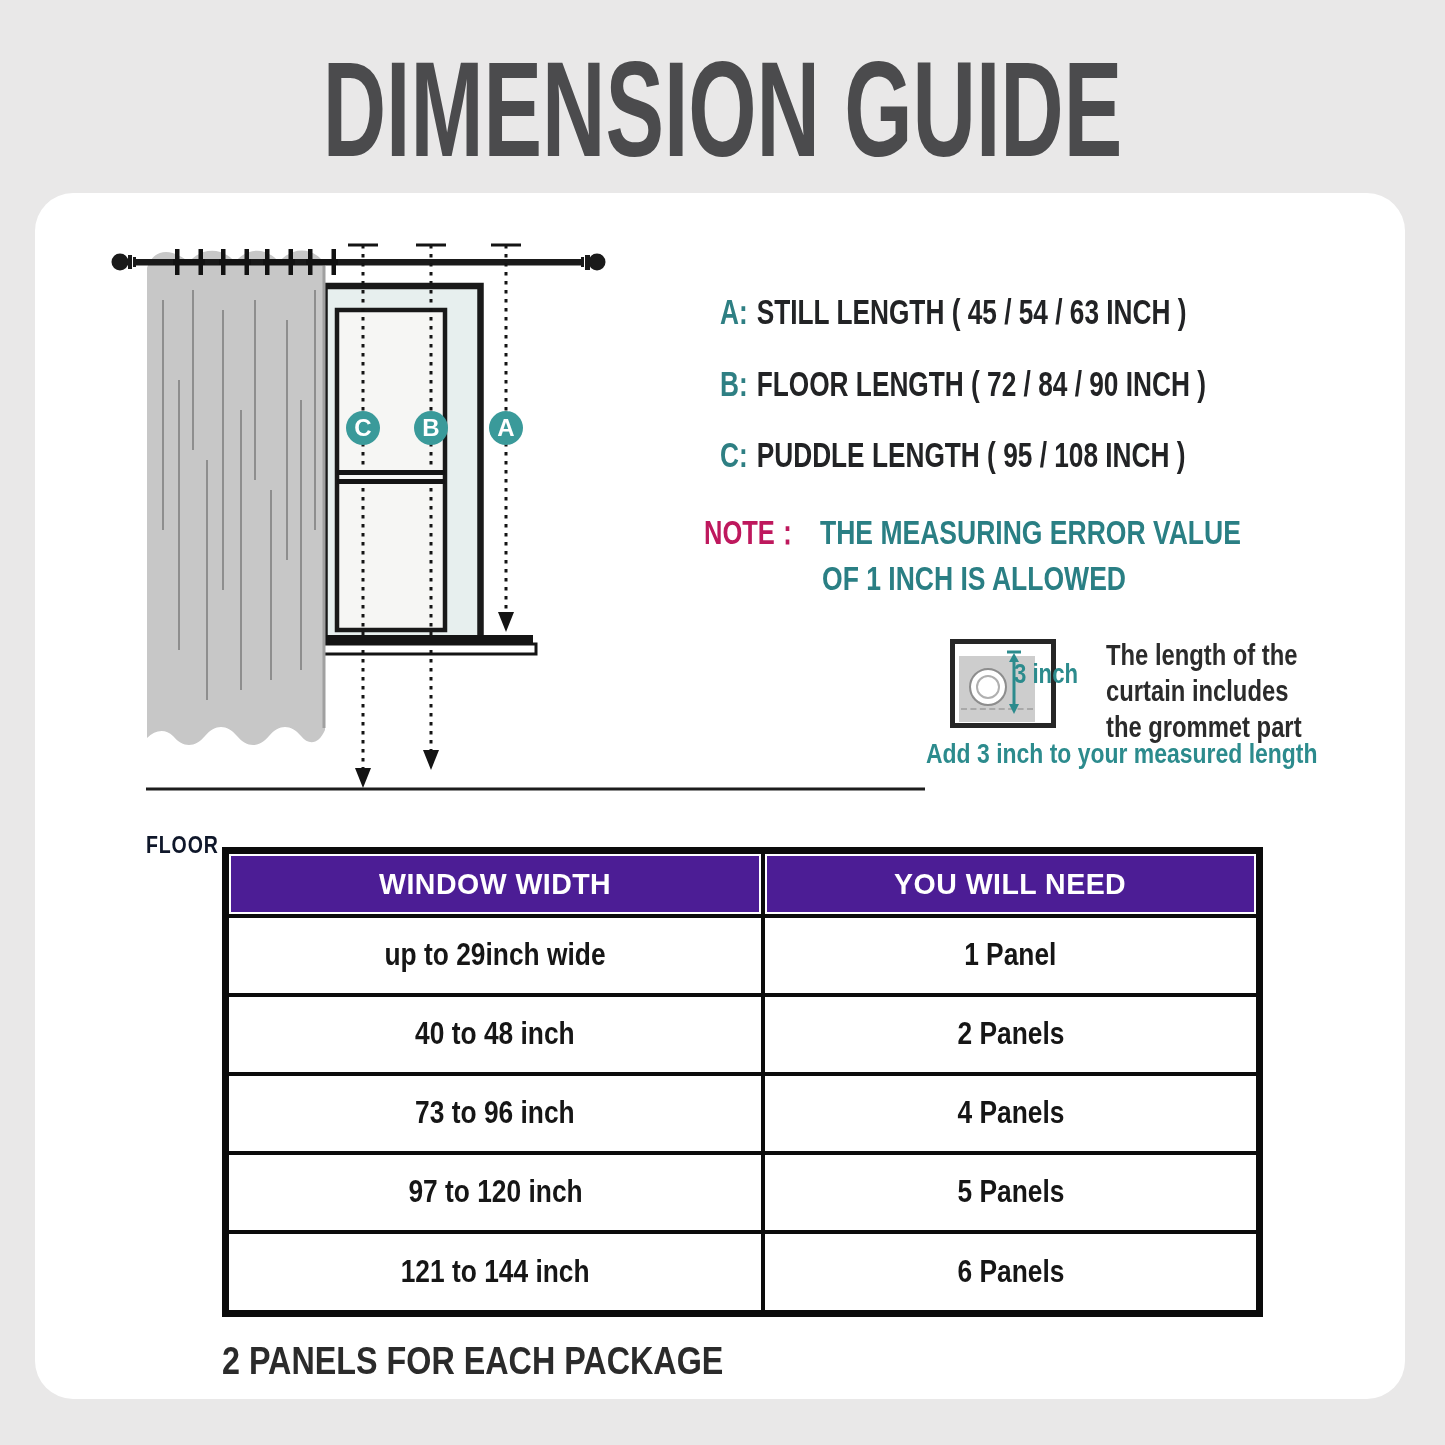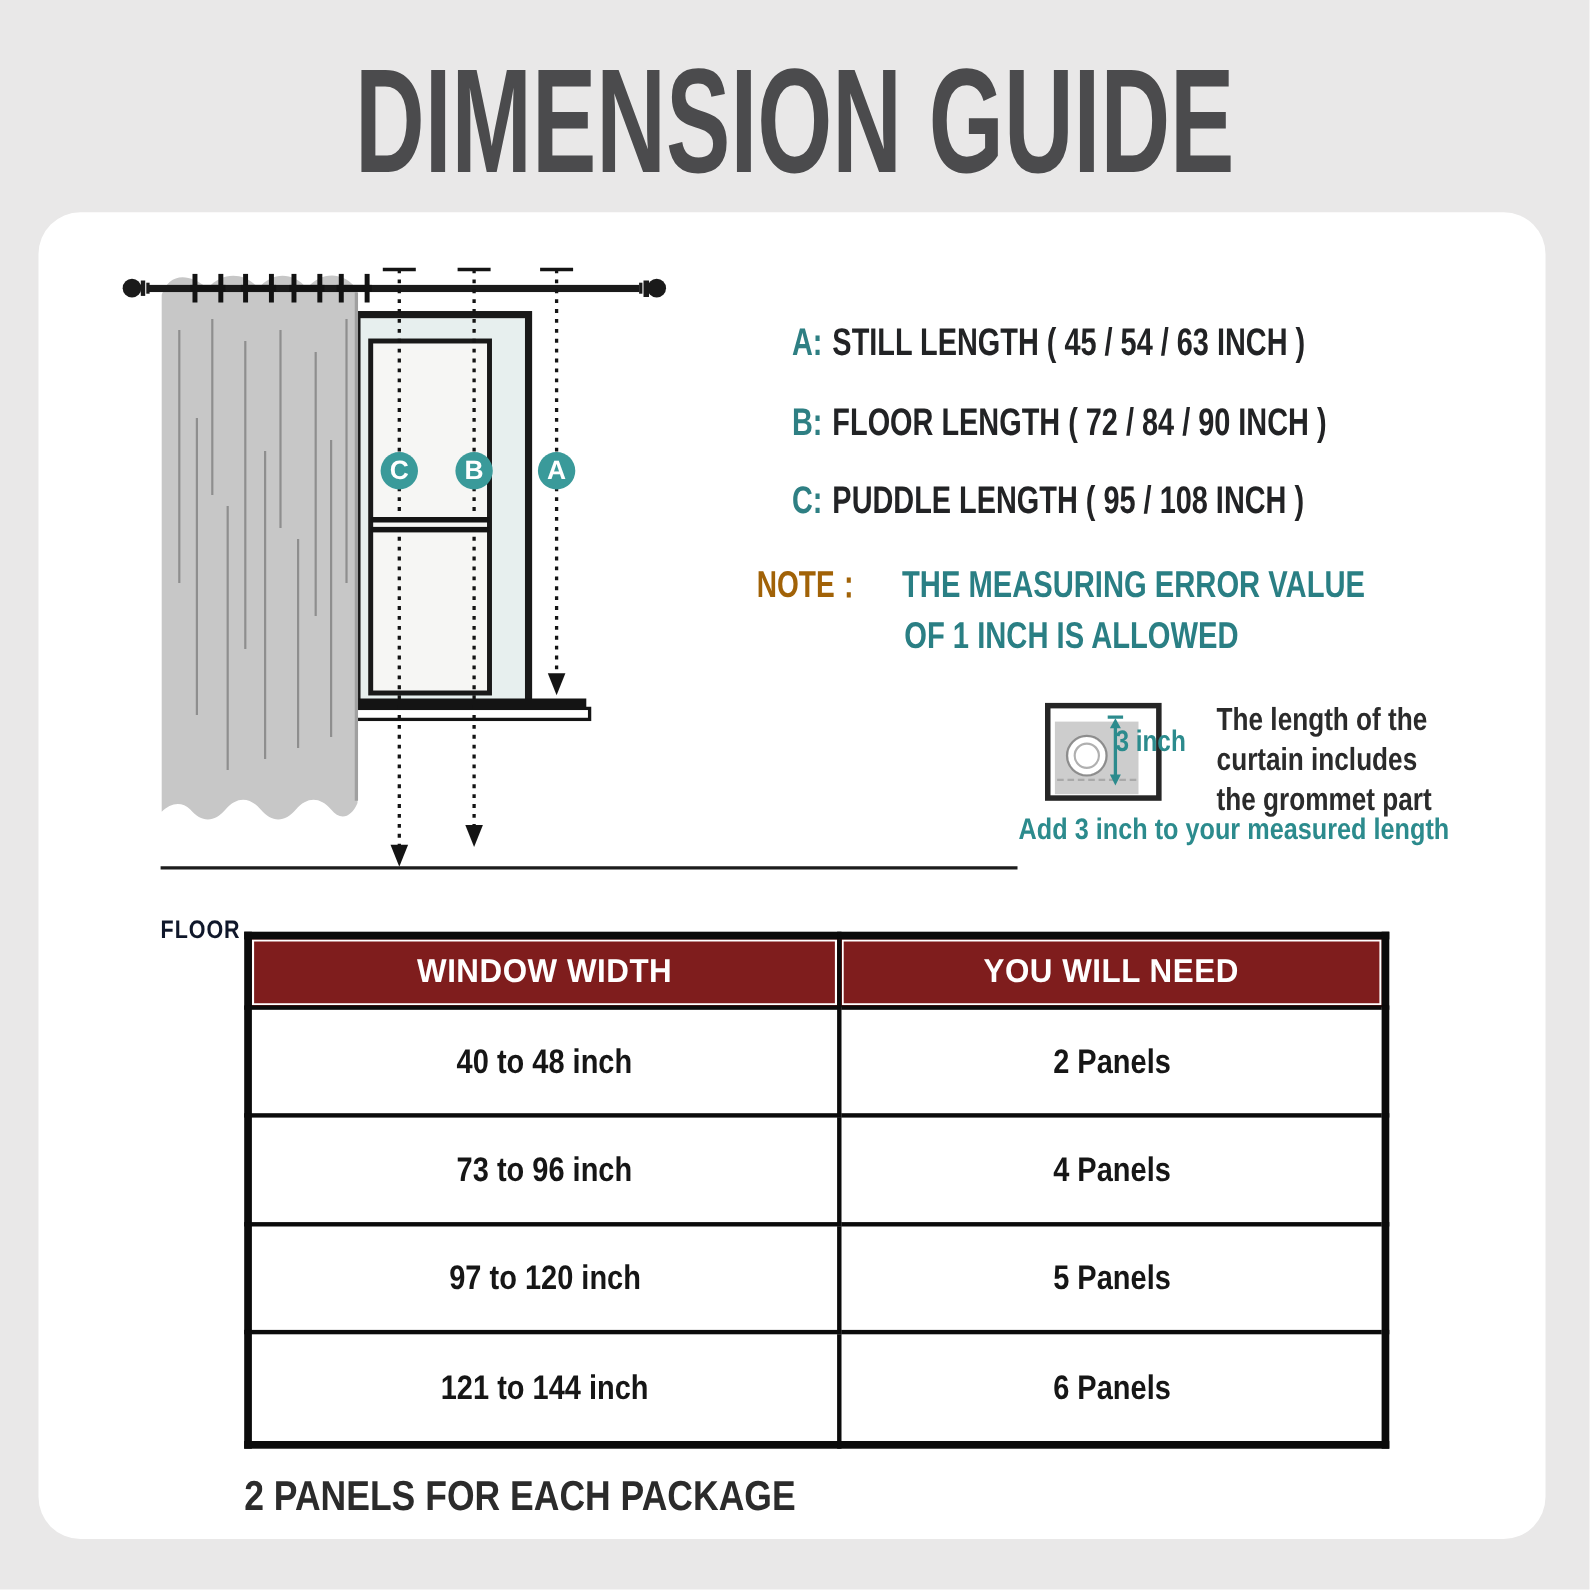--- a/index.html
+++ b/index.html
@@ -28,21 +28,21 @@
     display:flex;align-items:center;justify-content:center;line-height:1;
   }
   .floor-label{
     position:absolute;left:146px;top:834px;font-size:23px;font-weight:700;
     color:#0f172a;letter-spacing:1px;line-height:1;
   }
   
   .legend-row{position:absolute;left:720px;font-size:35px;font-weight:600;color:#222325;line-height:1.2;}
   .legend-row .prefix{color:#2e7f83;margin-right:12px;}
   .lr-a{top:291px;} .lr-b{top:363px;} .lr-c{top:434px;text-align:right;}
-  .note-label{position:absolute;left:688px;top:512px;font-size:34px;font-weight:600;color:#a16207;line-height:1.2;}
+  .note-label{position:absolute;left:704px;top:512px;font-size:34px;font-weight:600;color:#be185d;line-height:1.2;}
   .note-line1{position:absolute;left:820px;top:512px;font-size:34px;font-weight:700;color:#2a7f84;line-height:1.2;}
   .note-line2{position:absolute;left:822px;top:558px;font-size:34px;font-weight:600;color:#2a7f84;line-height:1.2;}
   
   .grom-box{position:absolute;left:950px;top:639px;width:106px;height:89px;background:#fff;border:5px solid #262626;box-sizing:border-box;}
   .grom-fabric{position:absolute;left:4px;top:12px;width:76px;height:66px;background:#cdcdcd;}
   .grom-dash{position:absolute;left:2px;right:2px;top:52px;border-top:2px dashed #a9a9a9;}
   .grom-ring{
     position:absolute;left:10px;top:12px;width:34px;height:34px;border-radius:50%;
     background:#ffffff;border:2px solid #8d8d8d;
     box-shadow:inset 0 0 0 5px #ffffff, inset 0 0 0 7px #b0b0b0;
@@ -52,21 +52,21 @@
   .grom-desc{position:absolute;left:1106px;font-size:29px;font-weight:600;color:#2b2b2b;line-height:1;}
   .gd-1{top:641px;} .gd-2{top:677px;} .gd-3{top:713px;}
   .add-note{position:absolute;left:926px;top:738px;font-size:27px;font-weight:600;color:#2c8b8d;line-height:1.2;}
   
   .dim-table{position:absolute;left:222px;top:847px;width:1041px;height:470px;}
   .dim-table table{
     width:100%;height:100%;border-collapse:collapse;table-layout:fixed;
     border:7px solid #0b0b0b;
   }
   .dim-table th{
-    background:#7f1d1d;color:#ffffff;font-size:30px;font-weight:700;
+    background:#4c1d95;color:#ffffff;font-size:30px;font-weight:700;
     border:4px solid #0b0b0b;height:58px;text-align:center;letter-spacing:0.5px;
     box-shadow:inset 0 0 0 2px #ffffff;
   }
   .dim-table td{
     border:4px solid #0b0b0b;font-size:31px;font-weight:600;color:#161616;
     text-align:center;background:#ffffff;
   }
   .cellc{display:inline-block;transform:scaleX(0.85);white-space:nowrap;}
   .headc{display:inline-block;transform:scaleX(0.95);white-space:nowrap;}
   .col1{width:52%;} .col2{width:48%;}
@@ -205,20 +205,24 @@
         <col class="col2">
       </colgroup>
     <thead>
       <tr>
         <th><span class="headc">WINDOW WIDTH</span></th>
         <th><span class="headc">YOU WILL NEED</span></th>
       </tr>
     </thead>
     <tbody>
       <tr>
+        <td><span class="cellc">up to 29inch wide</span></td>
+        <td><span class="cellc">1 Panel</span></td>
+      </tr>
+      <tr>
         <td><span class="cellc">40 to 48 inch</span></td>
         <td><span class="cellc">2 Panels</span></td>
       </tr>
       <tr>
         <td><span class="cellc">73 to 96 inch</span></td>
         <td><span class="cellc">4 Panels</span></td>
       </tr>
       <tr>
         <td><span class="cellc">97 to 120 inch</span></td>
         <td><span class="cellc">5 Panels</span></td>

